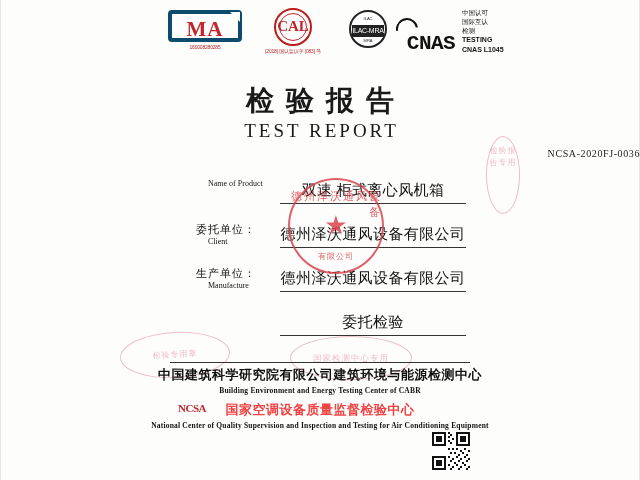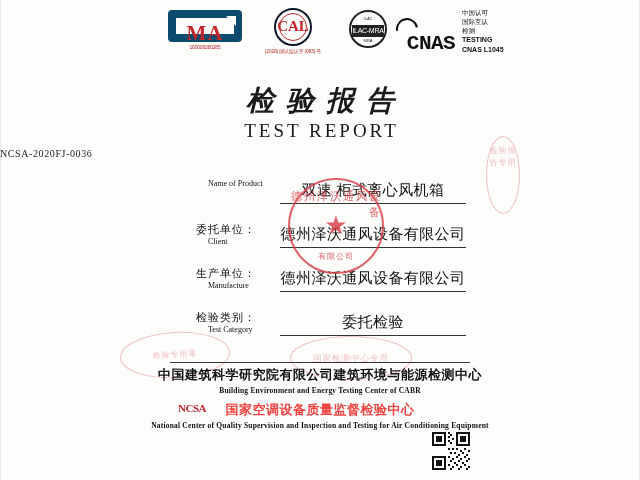--- a/index.html
+++ b/index.html
@@ -37,21 +37,21 @@
     font-size: 5px;
     color: #444;
     white-space: nowrap;
     letter-spacing: -0.2px;
   }
   
   .mark-ma { left: 0px; top: 0px; width: 86px; }
   .ma-box {
     width: 74px; height: 32px;
     margin: 0 auto;
-    border: 8px solid #0c4a6e;
+    border: 4px solid #0c4a6e;
     border-radius: 4px;
     position: relative;
     box-sizing: border-box;
   }
   .ma-text {
     position: absolute;
     left: 0; right: 0; top: 3px;
     font-family: "Liberation Serif", serif;
     font-weight: bold;
     font-size: 21px;
@@ -65,21 +65,21 @@
     border-top: 10px solid #ffffff;
     border-left: 10px solid transparent;
   }
   .mark-ma .cap { color: #b5292e; margin-top: 2px; }
 
   
   .mark-cal { left: 88px; top: -2px; width: 86px; }
   .cal-circle {
     width: 38px; height: 38px;
     margin: 0 auto;
-    border: 2px solid #0f172a;
+    border: 2px solid #b91c1c;
     border-radius: 50%;
     position: relative;
     box-sizing: border-box;
   }
   .cal-inner {
     position: absolute;
     left: 3px; top: 3px; right: 3px; bottom: 3px;
     border: 1px solid #c0272d;
     border-radius: 50%;
   }
@@ -170,38 +170,37 @@
     position: absolute;
     left: 0; right: 0;
     top: 82px;
     text-align: center;
     font-family: "Liberation Serif", serif;
     font-size: 28px;
     font-weight: bold;
     letter-spacing: 12px;
     color: #1a1a1a;
     text-indent: 12px;
-    font-style: italic;
   }
   .title-en {
     position: absolute;
     left: 0; right: 0;
     top: 120px;
     text-align: center;
     font-family: "Liberation Serif", serif;
     font-size: 19px;
     letter-spacing: 3px;
     color: #1a1a1a;
     text-indent: 3px;
   }
   .report-no {
     position: absolute;
     left: 0; right: 0;
     top: 148px;
-    text-align: left;
+    text-align: right;
     font-family: "Liberation Serif", serif;
     font-size: 10px;
     letter-spacing: 0.6px;
     color: #222;
   }
 
   
   .fields {
     position: absolute;
     left: 196px;
@@ -481,24 +480,20 @@
 
     <div class="field-row">
       <div class="field-label">
         <div class="lab-cn">生产单位：</div>
         <div class="lab-en">Manufacture</div>
       </div>
       <div class="field-value">德州泽沃通风设备有限公司</div>
     </div>
 
     <div class="field-row">
-      <div class="field-label">
-        <div class="lab-cn">检验类别：</div>
-        <div class="lab-en">Test Category</div>
-      </div>
       <div class="field-value">委托检验</div>
     </div>
   </div>
 
   <div class="seal">
     <div class="seal-arc">德州泽沃通风设备</div>
     <div class="seal-star">★</div>
     <div class="seal-arc2">有限公司</div>
   </div>
 

